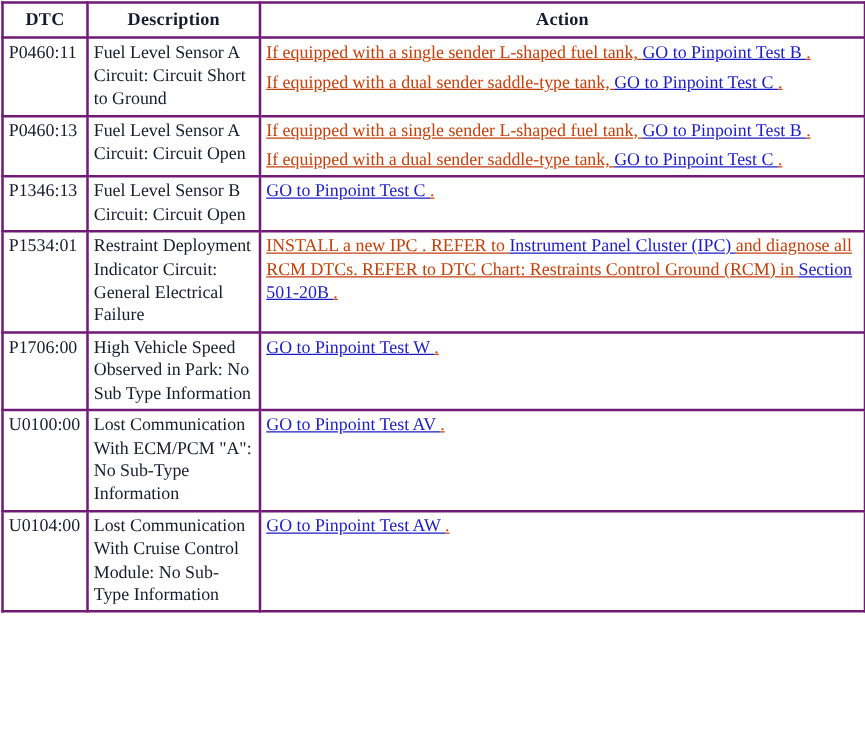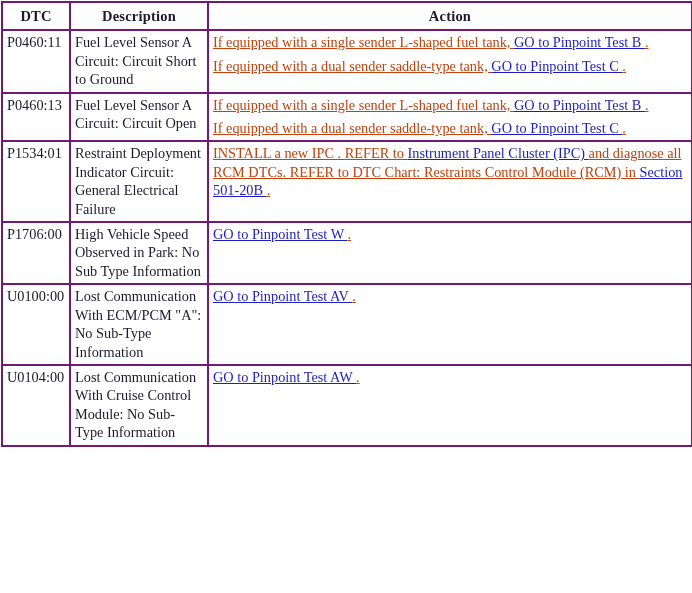--- a/index.html
+++ b/index.html
@@ -81,24 +81,31 @@
       </tr>
       <tr>
         <td class="cell-dtc">P0460:13</td>
         <td class="cell-desc">Fuel Level Sensor A Circuit: Circuit Open</td>
         <td class="cell-action">
           <p class="action-para"><span class="trail">If equipped with a single sender L-shaped fuel tank, </span><a class="doclink" href="#">GO to Pinpoint Test B </a><span class="trail">.</span></p>
           <p class="action-para"><span class="trail">If equipped with a dual sender saddle-type tank, </span><a class="doclink" href="#">GO to Pinpoint Test C </a><span class="trail">.</span></p>
         </td>
       </tr>
       <tr>
+        <td class="cell-dtc">P1346:13</td>
+        <td class="cell-desc">Fuel Level Sensor B Circuit: Circuit Open</td>
+        <td class="cell-action">
+          <p class="action-para"><a class="doclink" href="#">GO to Pinpoint Test C </a><span class="trail">.</span></p>
+        </td>
+      </tr>
+      <tr>
         <td class="cell-dtc">P1534:01</td>
         <td class="cell-desc">Restraint Deployment Indicator Circuit: General Electrical Failure</td>
         <td class="cell-action">
-          <p class="action-para"><span class="trail">INSTALL a new IPC . REFER to </span><a class="doclink" href="#">Instrument Panel Cluster (IPC) </a><span class="trail">and diagnose all RCM DTCs. REFER to DTC Chart: Restraints Control Module (RCM) in </span><a class="doclink" href="#">Section 501-20B </a><span class="trail">.</span></p>
+          <p class="action-para"><span class="trail">INSTALL a new IPC . REFER to </span><a class="doclink" href="#">Instrument Panel Cluster (IPC) </a><span class="trail">and diagnose all RCM DTCs. REFER to DTC Chart: Restraints Control Ground (RCM) in </span><a class="doclink" href="#">Section 501-20B </a><span class="trail">.</span></p>
         </td>
       </tr>
       <tr>
         <td class="cell-dtc">P1706:00</td>
         <td class="cell-desc">High Vehicle Speed Observed in Park: No Sub Type Information</td>
         <td class="cell-action">
           <p class="action-para"><a class="doclink" href="#">GO to Pinpoint Test W </a><span class="trail">.</span></p>
         </td>
       </tr>
       <tr>

